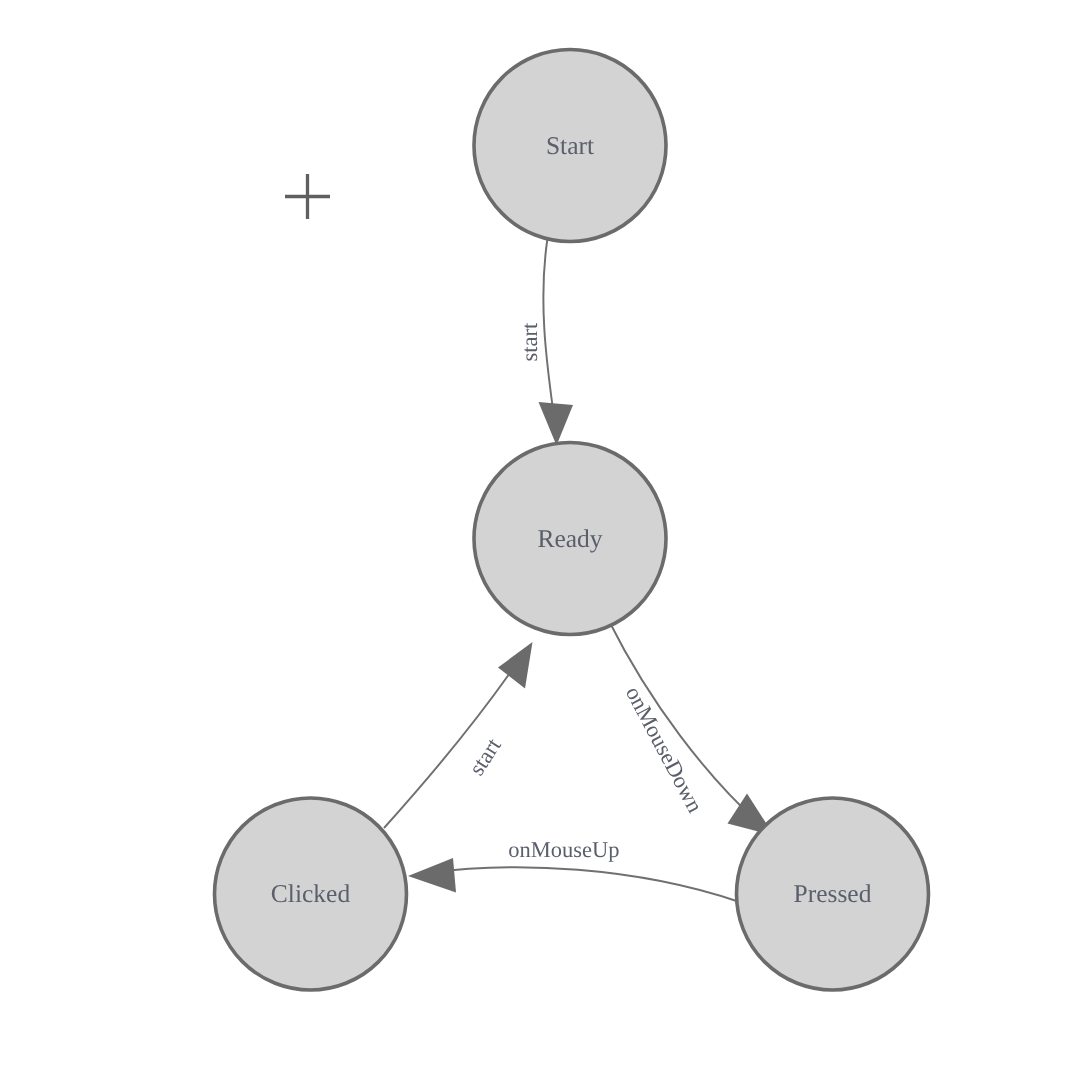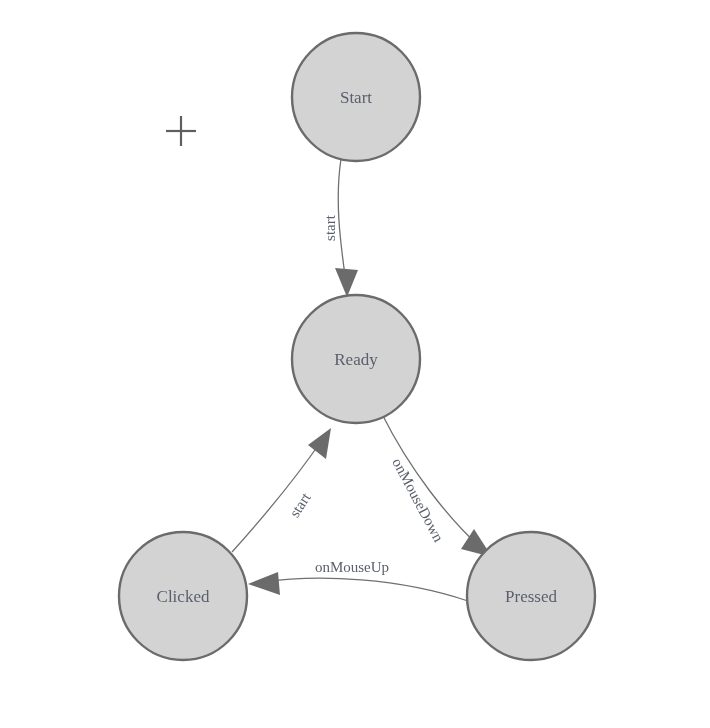--- a/index.html
+++ b/index.html
@@ -12,20 +12,21 @@
     width: 710px;
     height: 728px;
     font-family: "Liberation Serif", "DejaVu Serif", serif;
     overflow: hidden;
   }
   #canvas-root {
     position: relative;
     width: 599px;
     height: 728px;
     background: #ffffff;
+    margin-left: 24px;
   }
   svg#diagram {
     position: absolute;
     top: 0;
     left: 0;
     width: 710px;
     height: 728px;
     display: block;
   }
   .node-circle {

